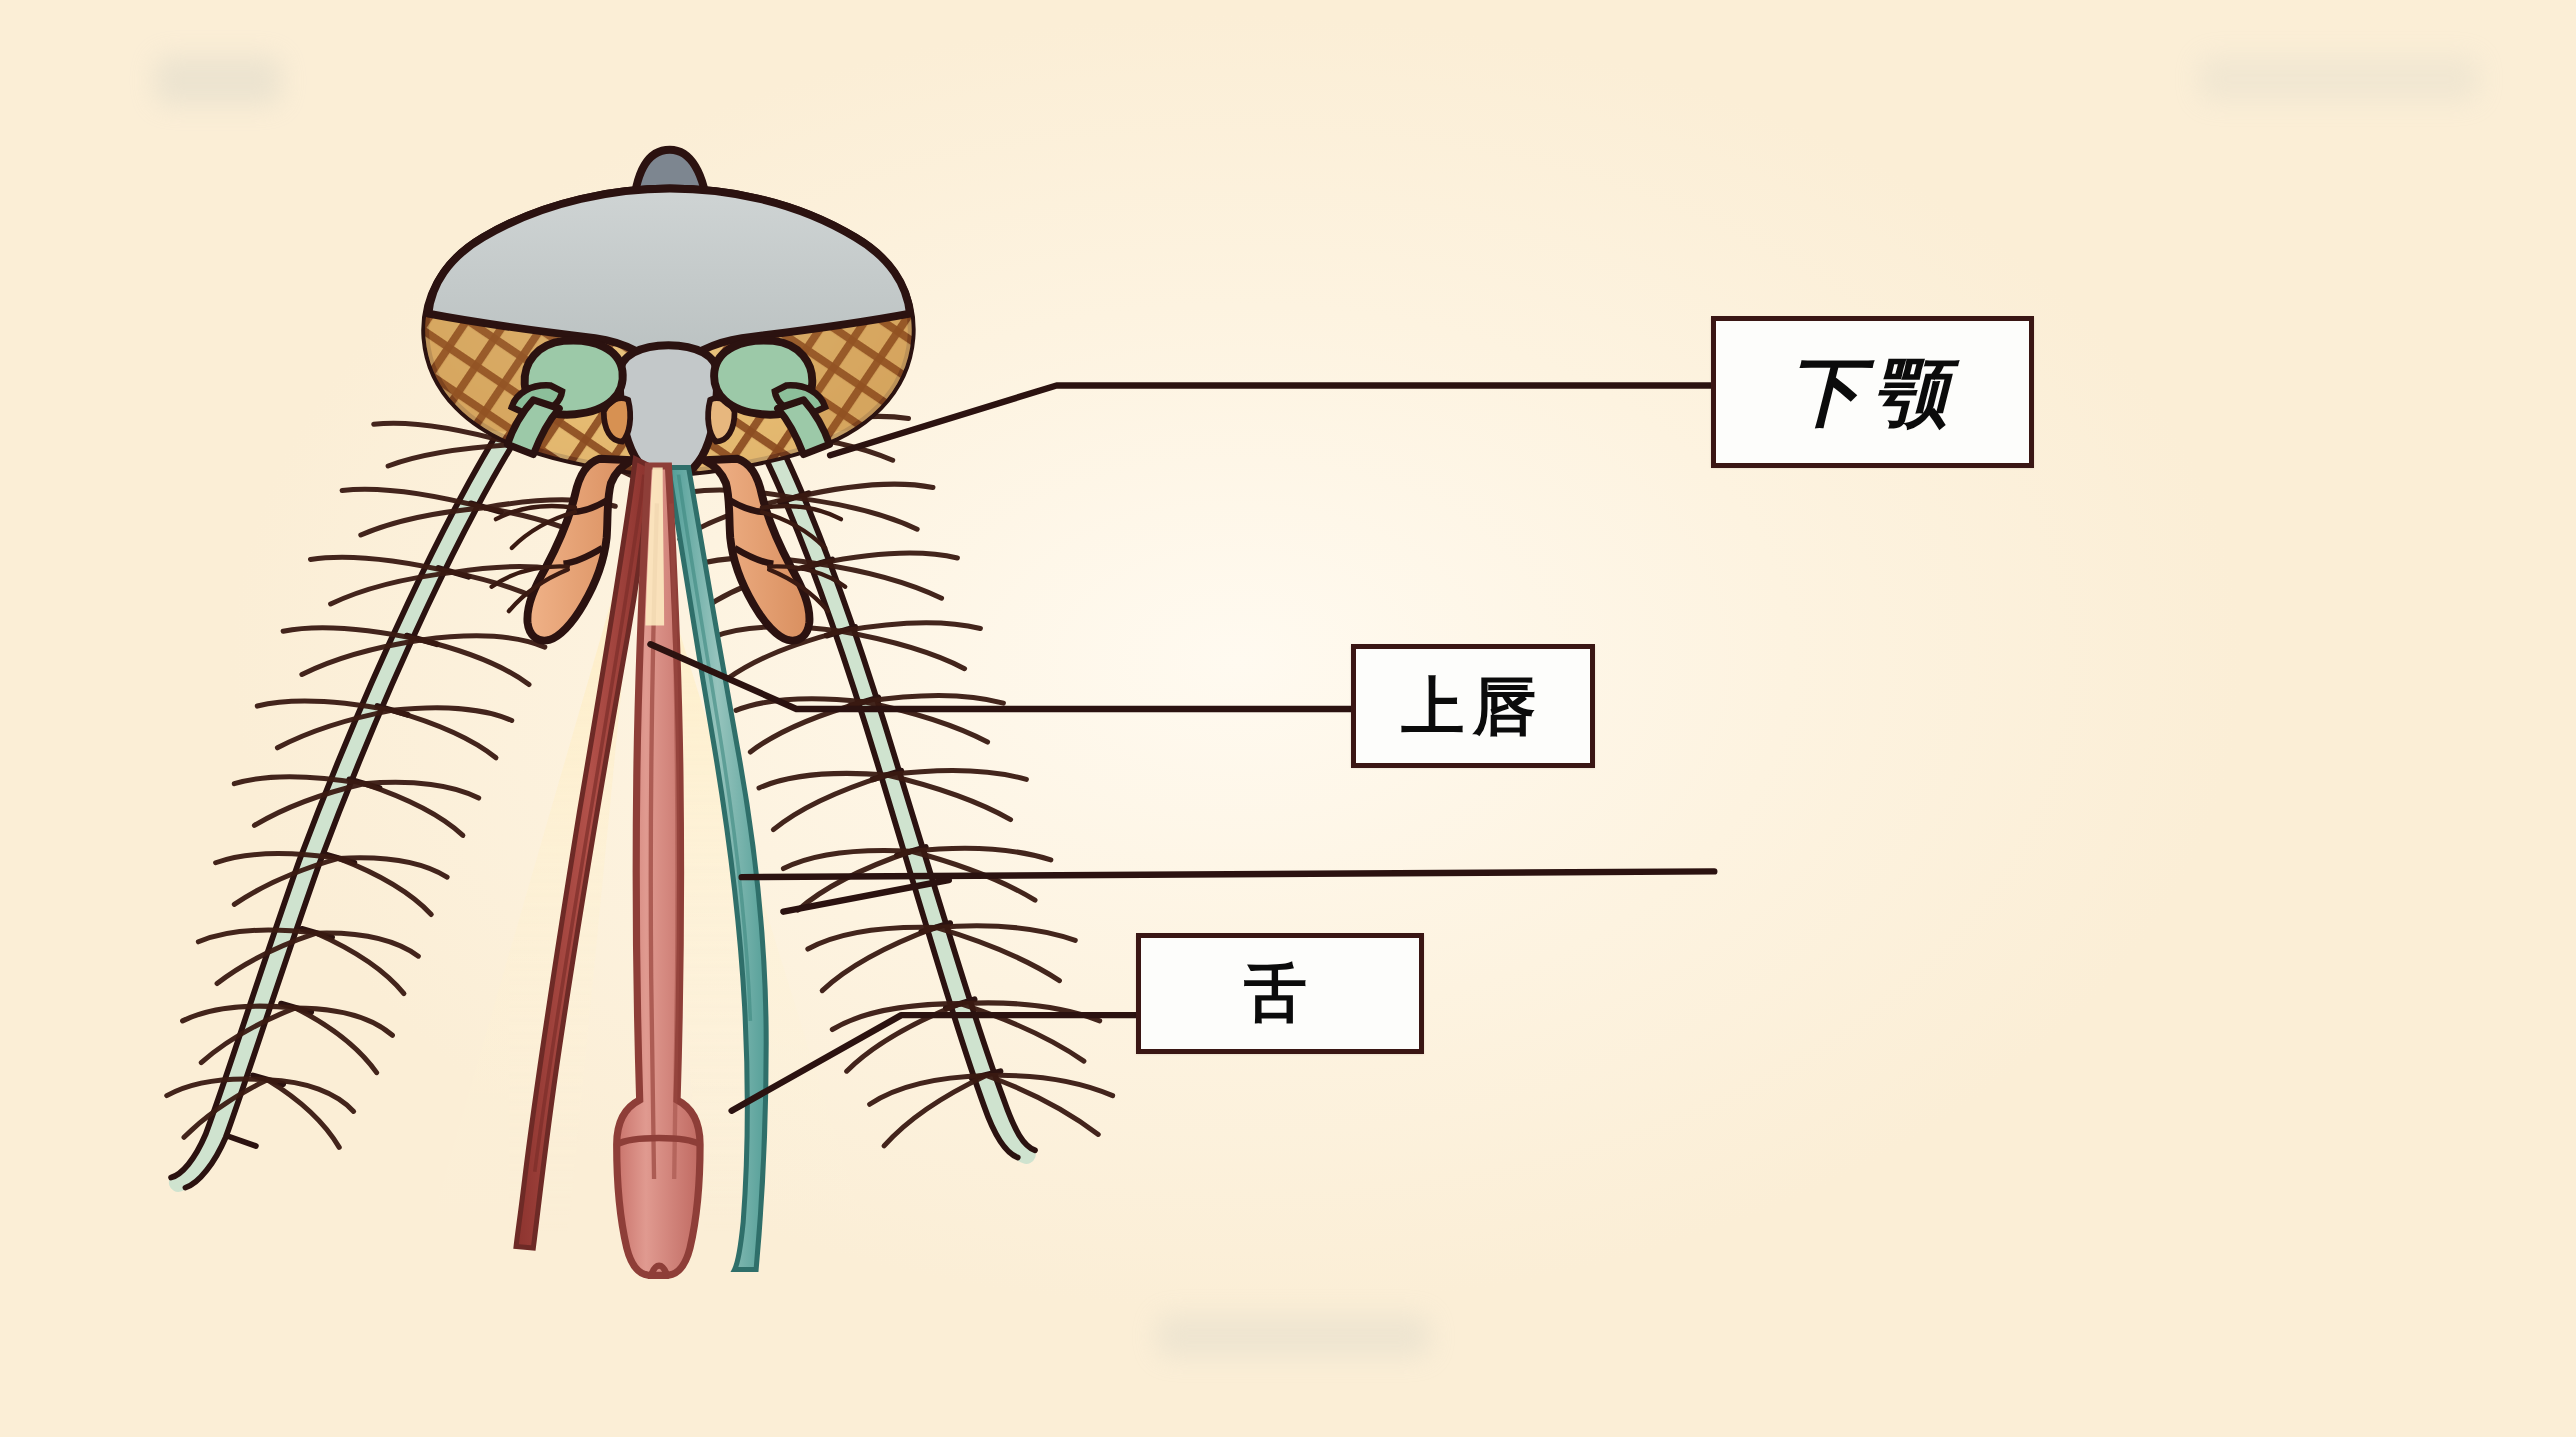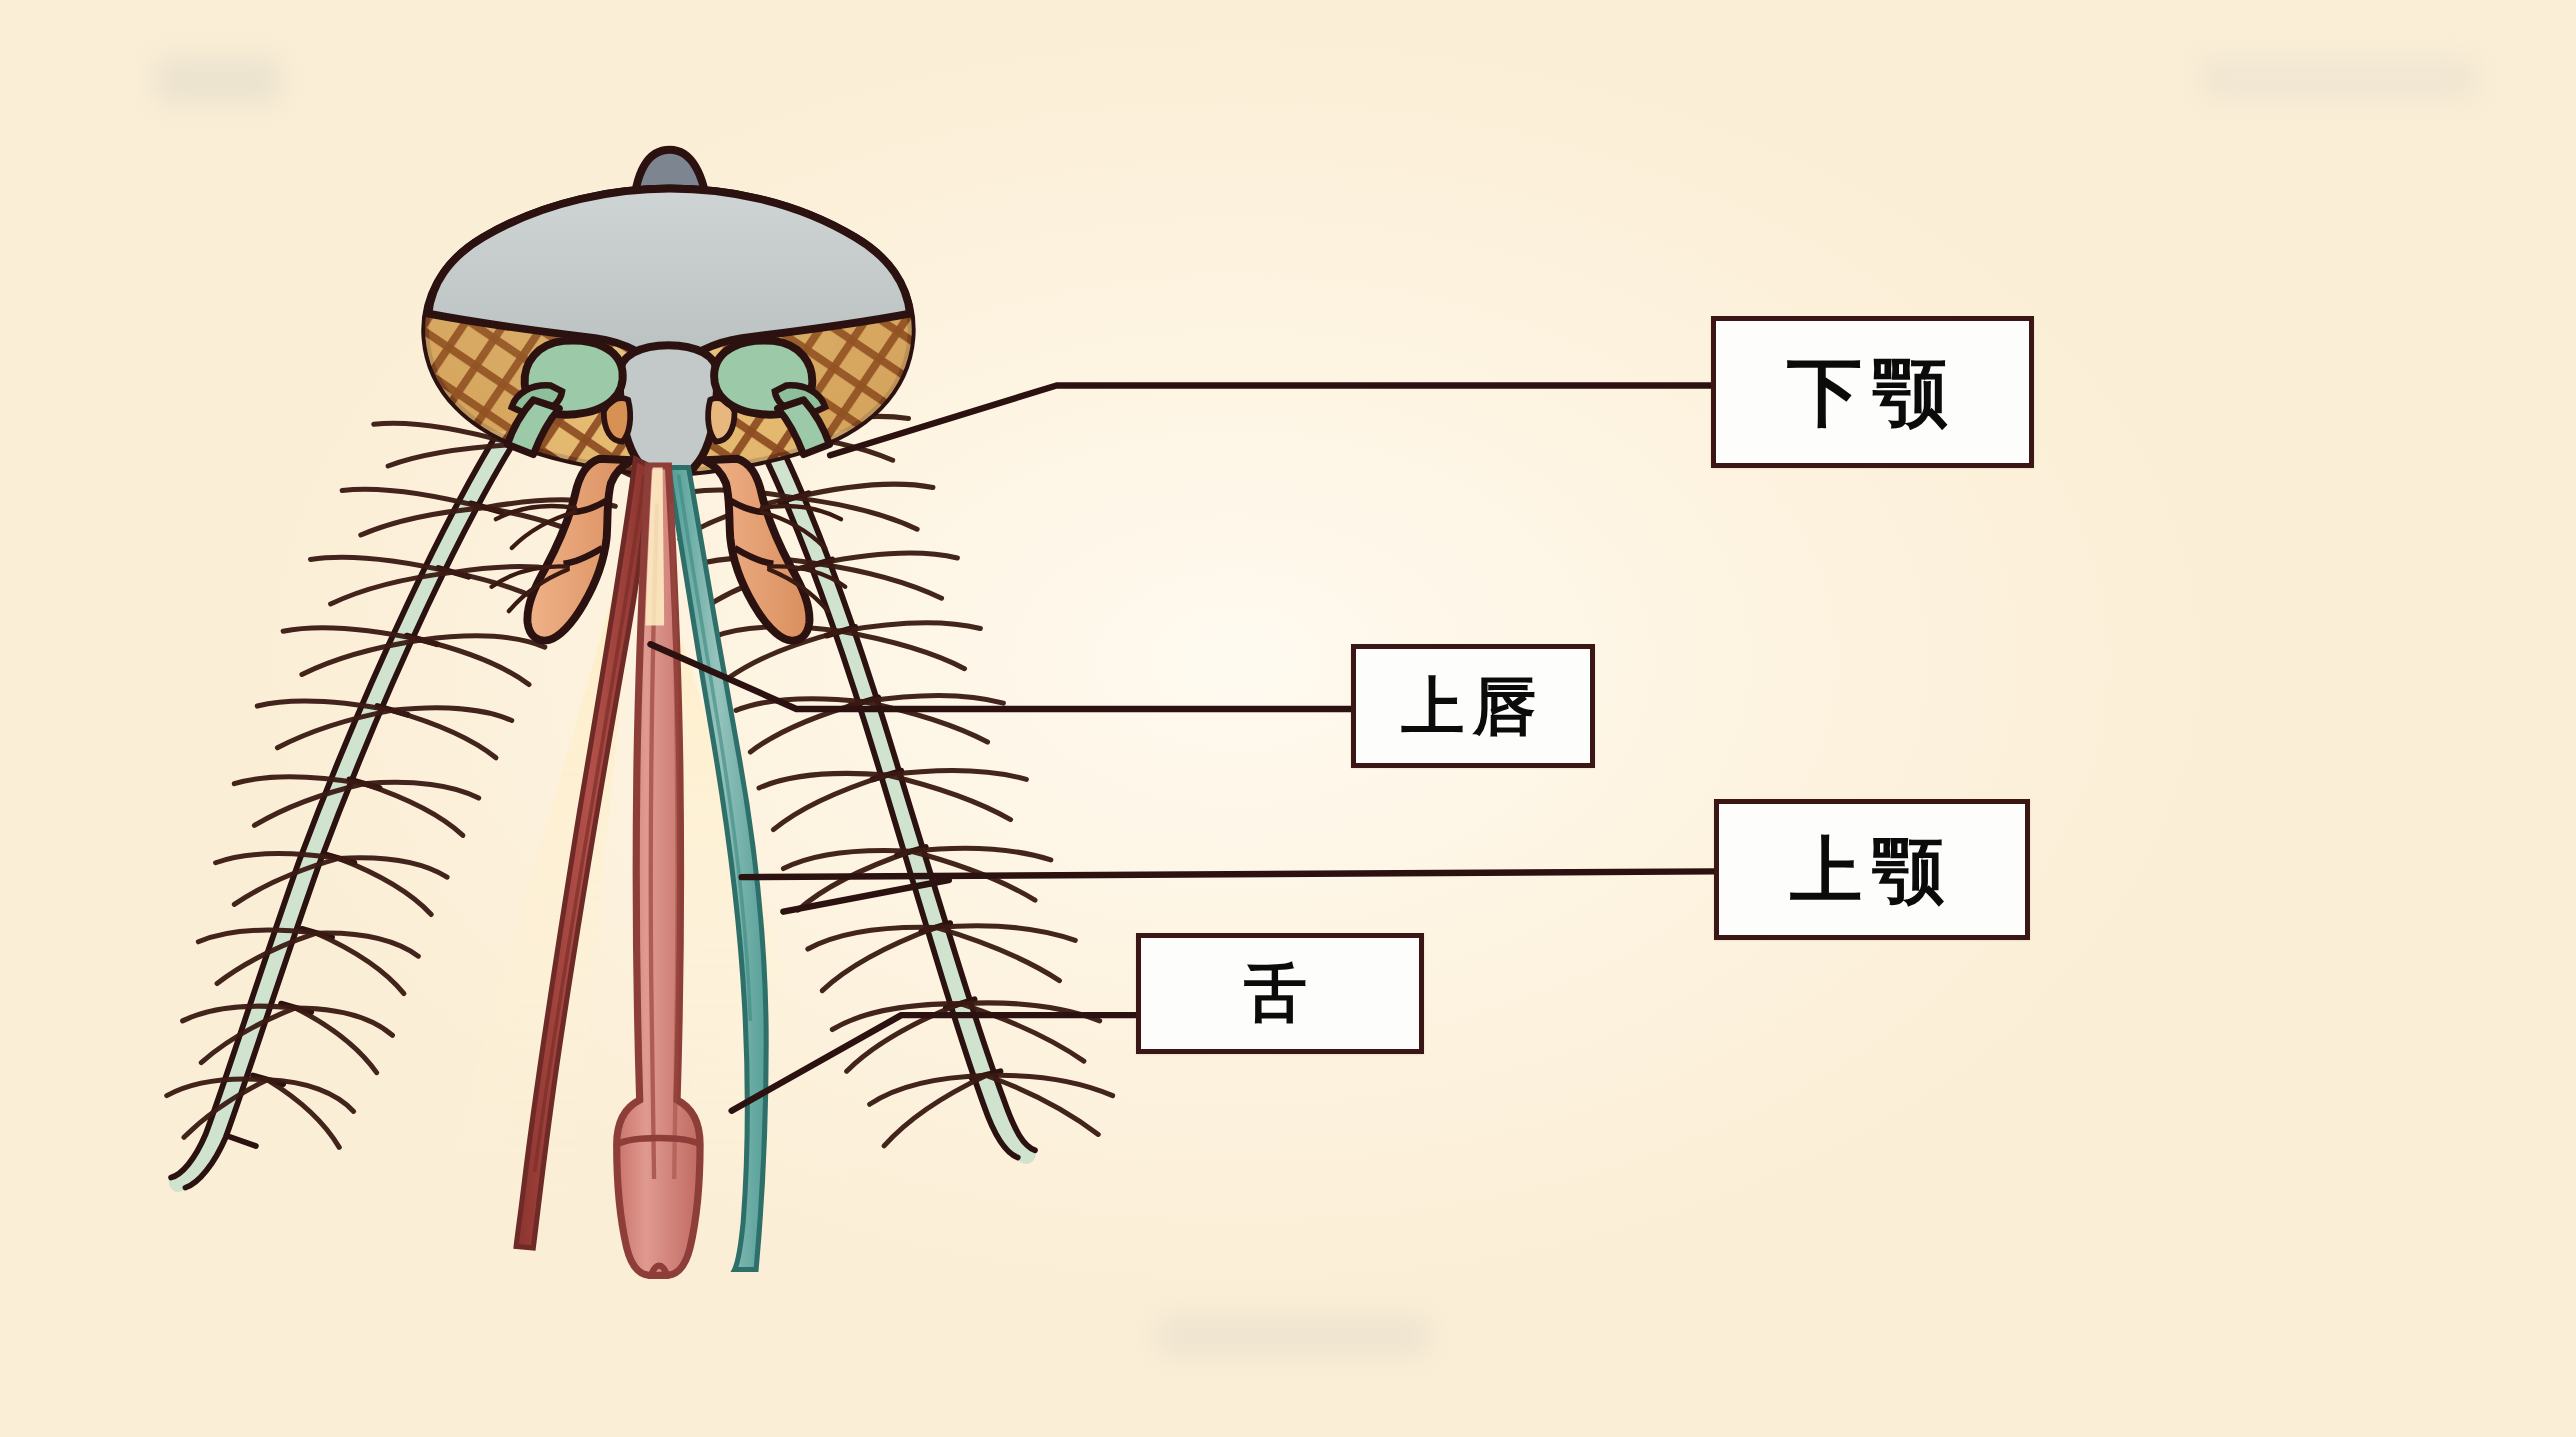--- a/index.html
+++ b/index.html
@@ -33,21 +33,21 @@
   }
   .labeltext{
     font-family:"DejaVu Sans","Liberation Sans",sans-serif;
     font-weight:700;
     color:#0b0b0b;
     letter-spacing:.14em;
     white-space:nowrap;
     line-height:1;
   }
   #lbl-0{left:1711px;top:316px;width:323px;height:152px;}
-  #lbl-0 .labeltext{font-size:75px;}
+  #lbl-0 .labeltext{font-size:75px;font-style:italic;}
   #lbl-1{left:1351px;top:644px;width:244px;height:124px;}
   #lbl-1 .labeltext{font-size:63px;}
   #lbl-2{left:1714px;top:799px;width:316px;height:141px;}
   #lbl-2 .labeltext{font-size:72px;}
   #lbl-3{left:1136px;top:933px;width:288px;height:121px;}
   #lbl-3 .labeltext{font-size:63px;}
 </style>
 </head>
 <body>
 
@@ -426,20 +426,17 @@
       <polyline points="1018,1545 1254,1412 1580,1412"></polyline>
     </g>
   </svg>
 
   <div class="labelbox" id="lbl-0">
     <span class="labeltext">下颚</span>
   </div>
   <div class="labelbox" id="lbl-1">
     <span class="labeltext">上唇</span>
   </div>
-  <div class="labelbox" id="lbl-2">
-    <span class="labeltext">上颚</span>
-  </div>
   <div class="labelbox" id="lbl-3">
     <span class="labeltext">舌</span>
   </div>
 </div>
 
 
 </body></html>

